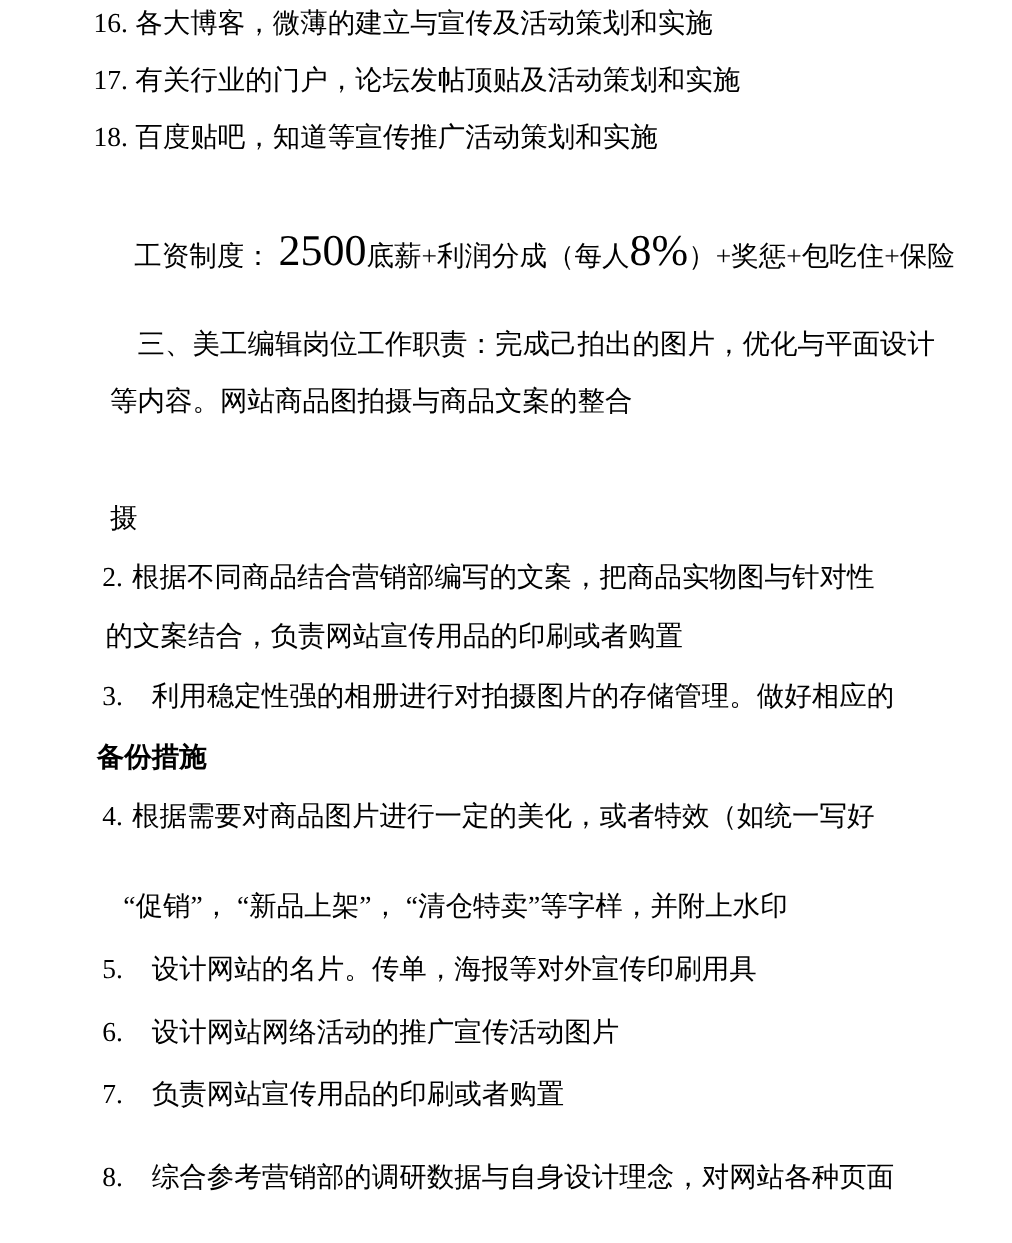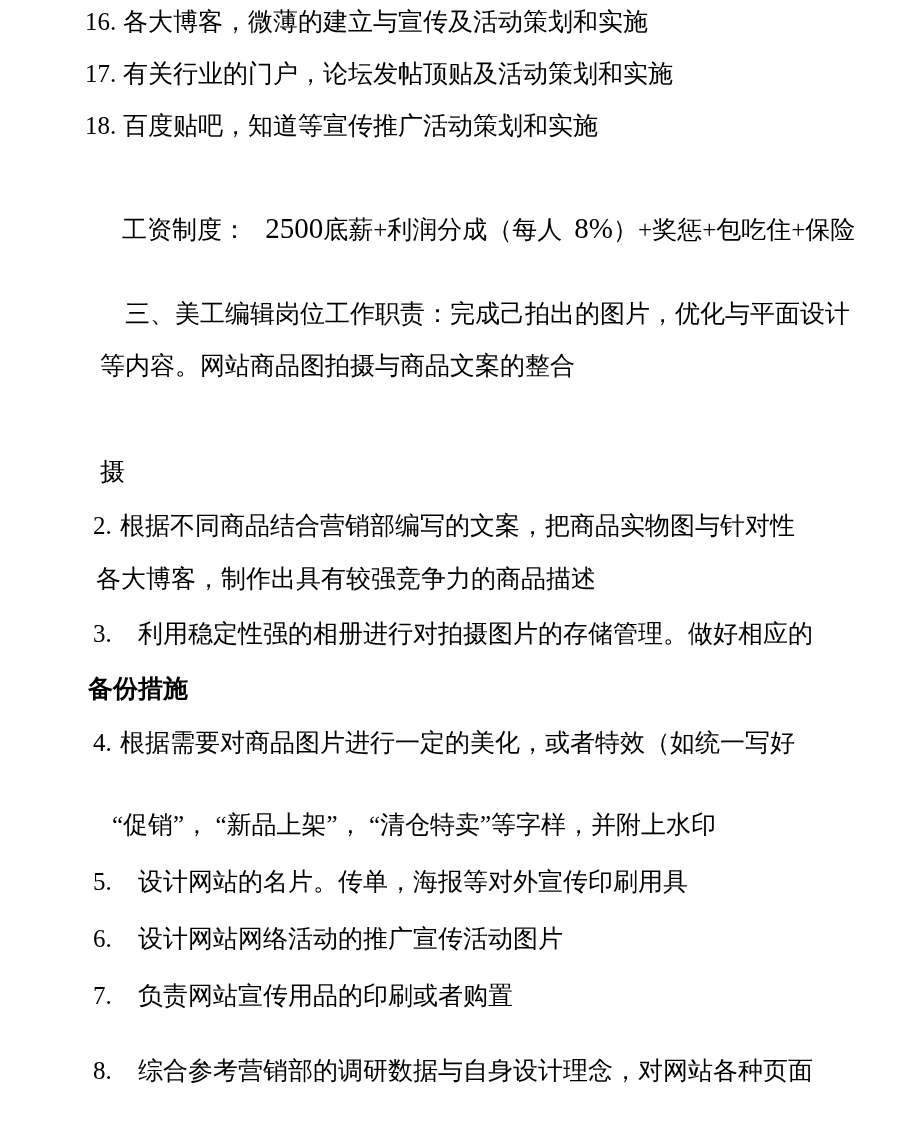--- a/index.html
+++ b/index.html
@@ -27,22 +27,21 @@
   }
   
   .g-top .num  { width: 38px; }
   
   .g-wide .num { width: 45px; }
   
   .g-tight .num { width: 27px; }
   
   .g-sec .num { width: 50px; }
   .big {
-    font-size: 29px;
-    margin-left: 12px;
+    font-size: 40px;
   }
   
   .l16   { top: 6px;    left: 85px; }
   .l17   { top: 58px;   left: 85px; }
   .l18   { top: 110px;  left: 85px; }
   .lnote { top: 160px;  left: 85px; }
   .lsal  { top: 212px;  left: 122px; }
   .lsec  { top: 298px;  left: 125px; }
   .lsec2 { top: 350px;  left: 100px; }
   .li1   { top: 403px;  left: 98px; }
@@ -90,21 +89,21 @@
   </div>
 
   <div class="line li1c">
     <span>摄</span>
   </div>
 
   <div class="line li2 g-tight">
     <span class="num">2.</span><span>根据不同商品结合营销部编写的文案，把商品实物图与针对性</span>
   </div>
   <div class="line li2c">
-    <span>各大博客，制作出具有较强竞争力的商品描述</span>
+    <span>的文案结合，负责网站宣传用品的印刷或者购置</span>
   </div>
 
   <div class="line li3 g-wide">
     <span class="num">3.</span><span>利用稳定性强的相册进行对拍摄图片的存储管理。做好相应的</span>
   </div>
   <div class="line li3c">
     <span>备份措施</span>
   </div>
 
   <div class="line li4 g-tight">

